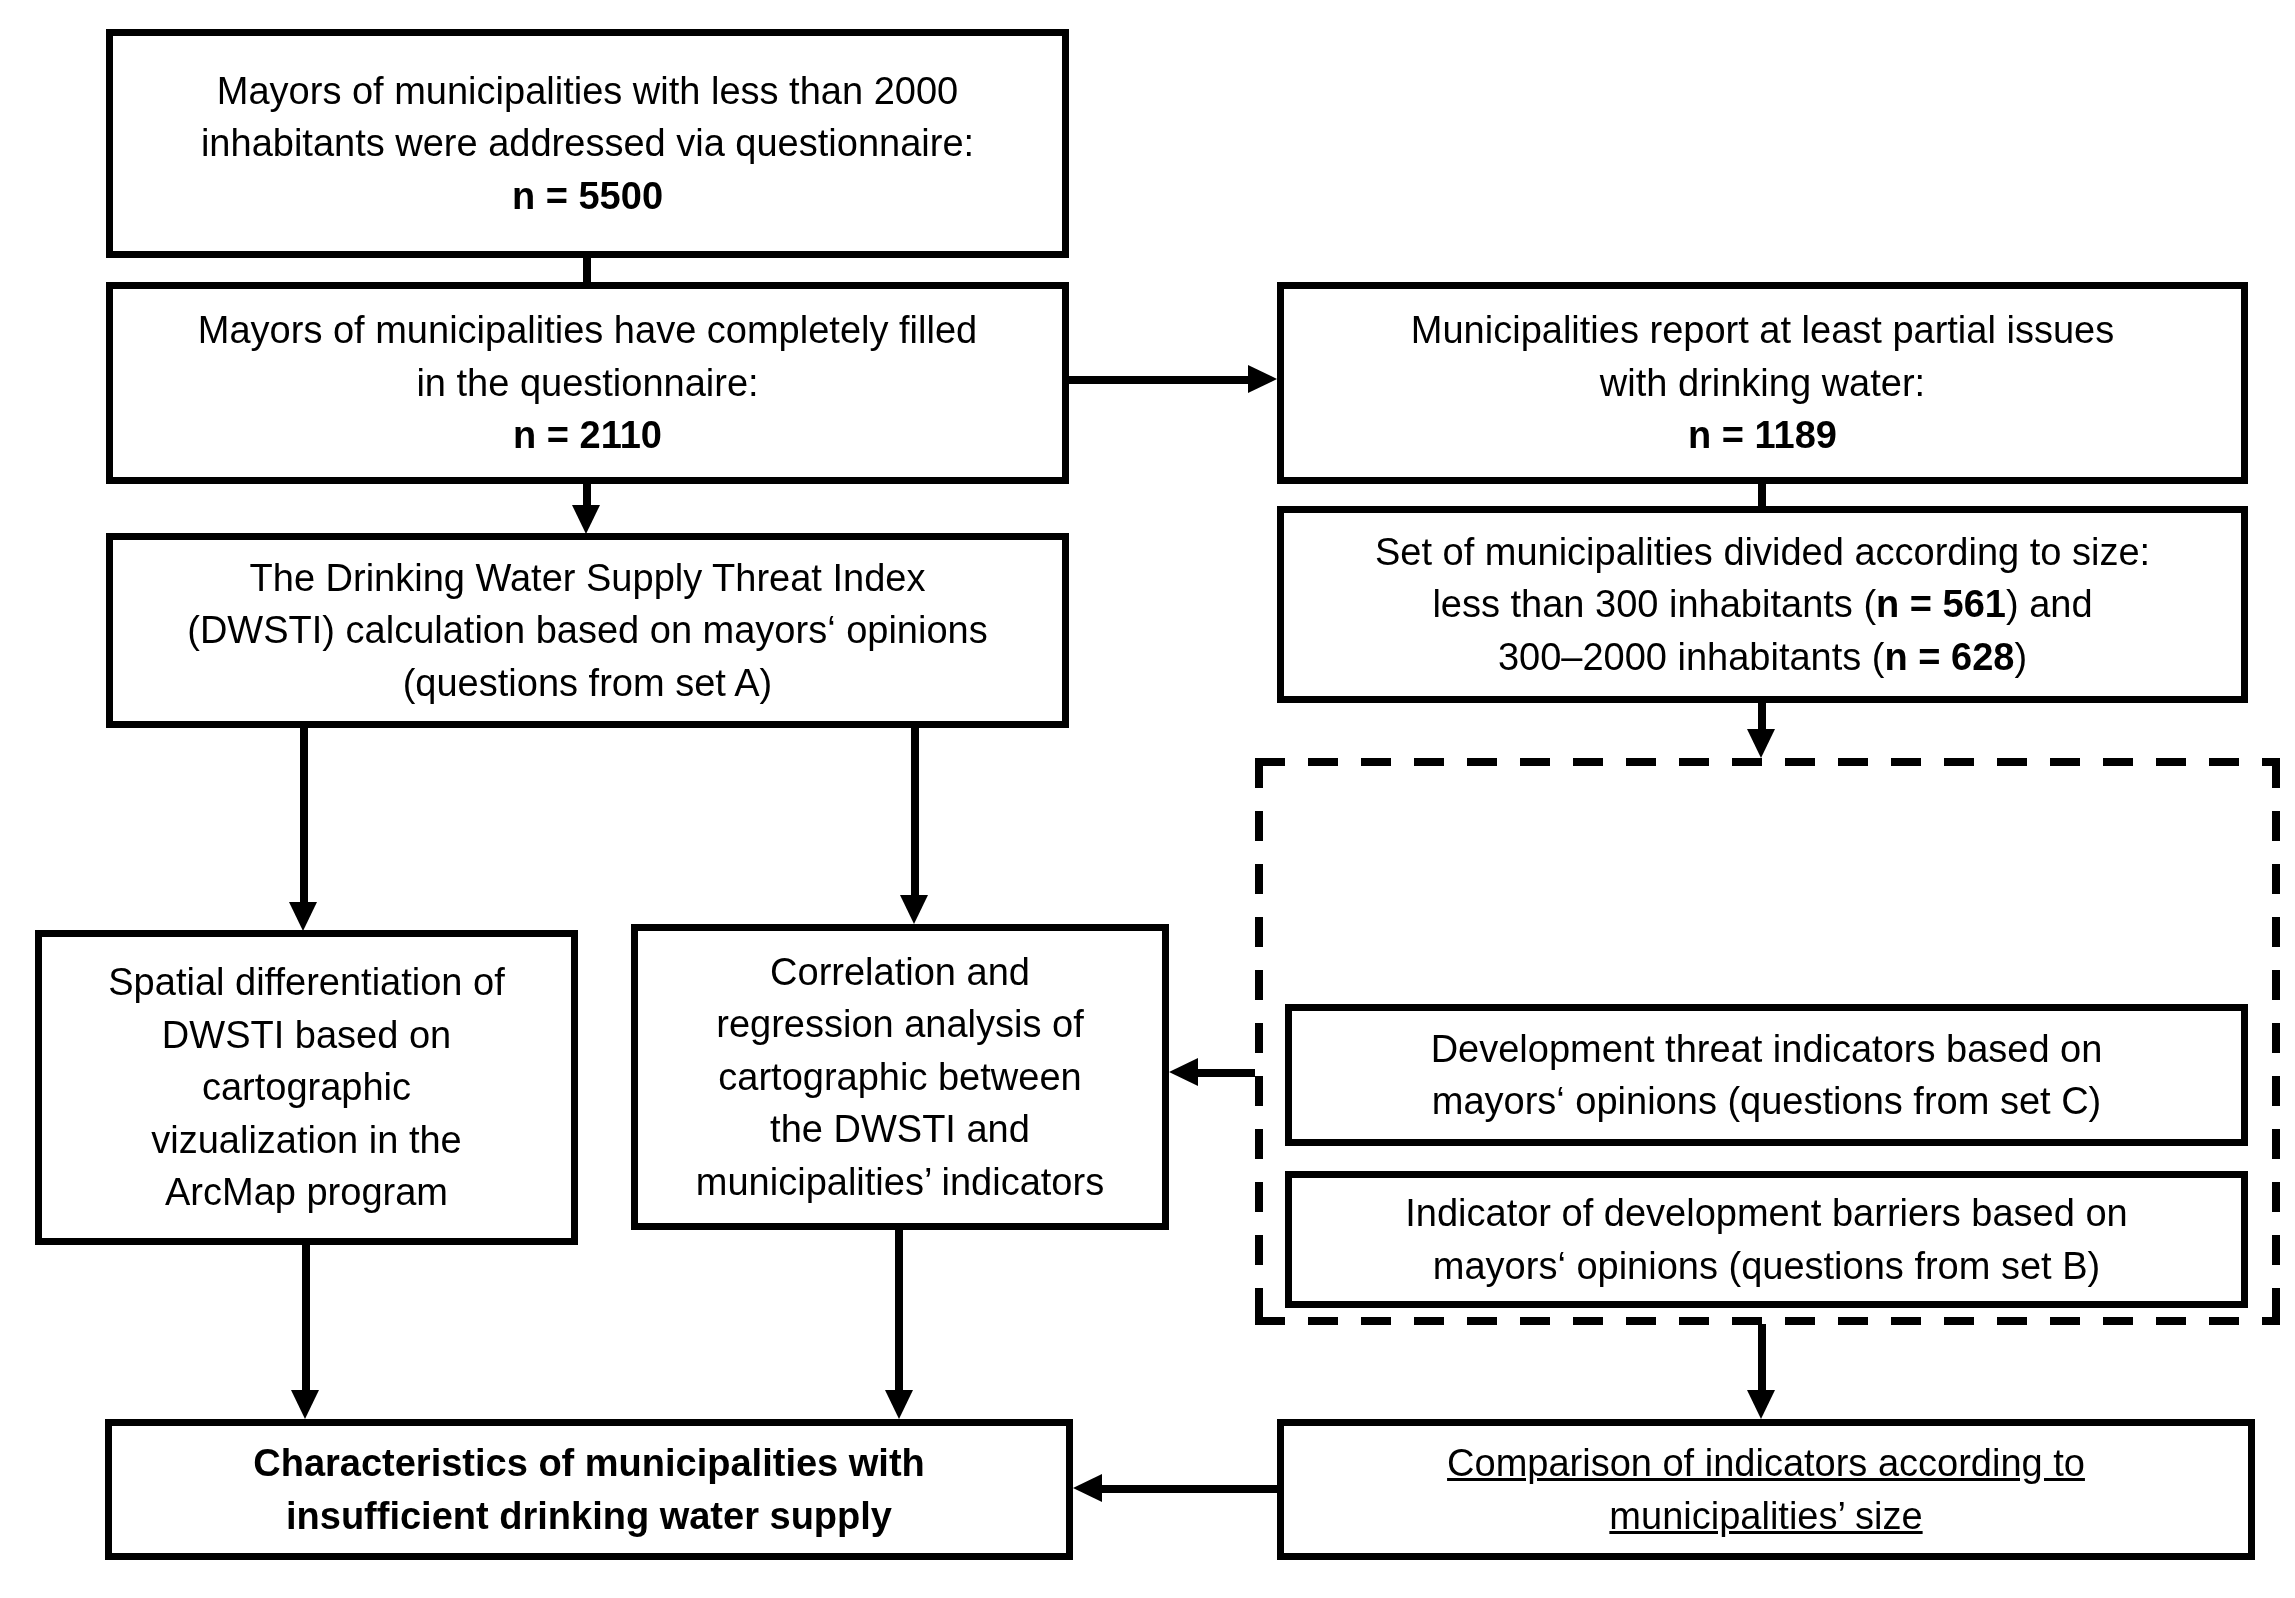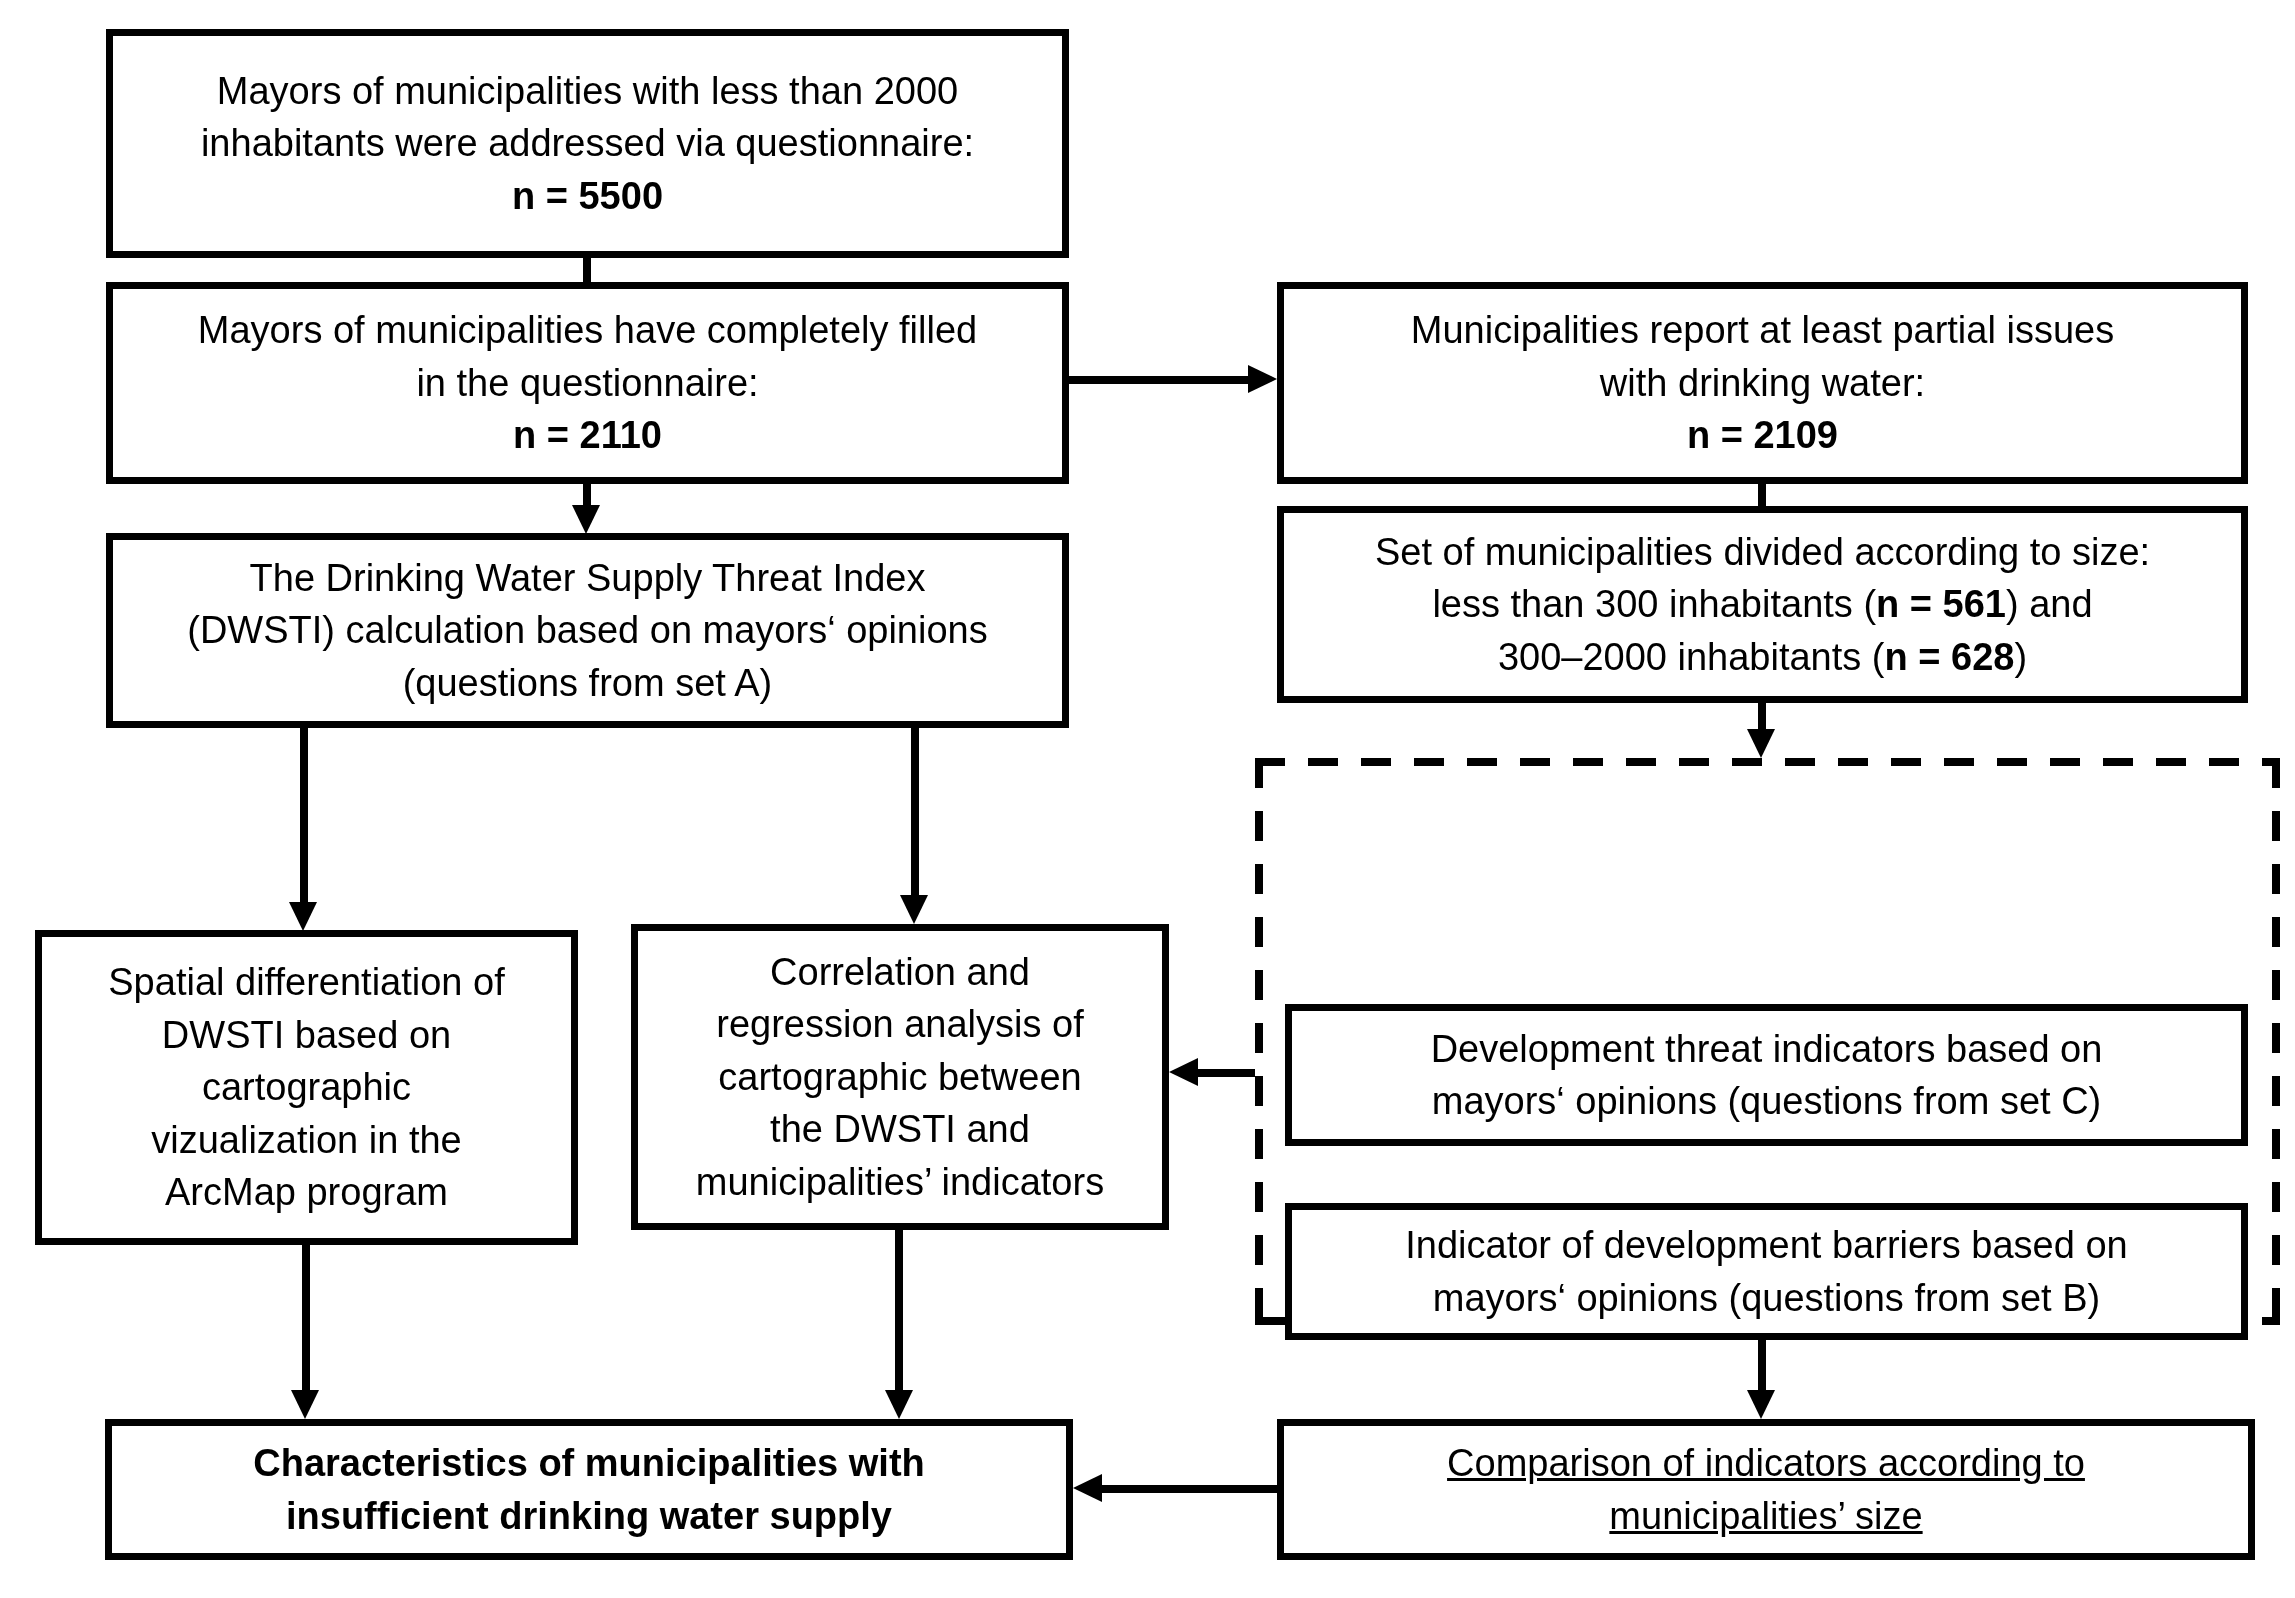--- a/index.html
+++ b/index.html
@@ -89,21 +89,21 @@
 
   <div class="box" style="left:106px; top:282px; width:963px; height:202px;">
     <span class="txt">Mayors of municipalities have completely filled
 in the questionnaire:
 <b>n = 2110</b></span>
   </div>
 
   <div class="box" style="left:1277px; top:282px; width:971px; height:202px;">
     <span class="txt">Municipalities report at least partial issues
 with drinking water:
-<b>n = 2109</b></span>
+<b>n = 1189</b></span>
   </div>
 
   <div class="box" style="left:106px; top:533px; width:963px; height:195px;">
     <span class="txt">The Drinking Water Supply Threat Index
 (DWSTI) calculation based on mayors‘ opinions
 (questions from set A)</span>
   </div>
 
   <div class="box" style="left:1277px; top:506px; width:971px; height:197px;">
     <span class="txt">Set of municipalities divided according to size:
@@ -117,21 +117,21 @@
     <div class="dash-v" style="left:1255px; top:758px; height:566px;"></div>
     <div class="dash-v" style="left:2272px; top:758px; height:566px;"></div>
   </div>
 
 
   <div class="box" style="left:1285px; top:1004px; width:963px; height:142px;">
     <span class="txt">Development threat indicators based on
 mayors‘ opinions (questions from set C)</span>
   </div>
 
-  <div class="box" style="left:1285px; top:1171px; width:963px; height:137px;margin-top:32px;">
+  <div class="box" style="left:1285px; top:1171px; width:963px; height:137px;">
     <span class="txt">Indicator of development barriers based on
 mayors‘ opinions (questions from set B)</span>
   </div>
 
   <div class="box" style="left:35px; top:930px; width:543px; height:315px;">
     <span class="txt">Spatial differentiation of
 DWSTI based on
 cartographic
 vizualization in the
 ArcMap program</span>

